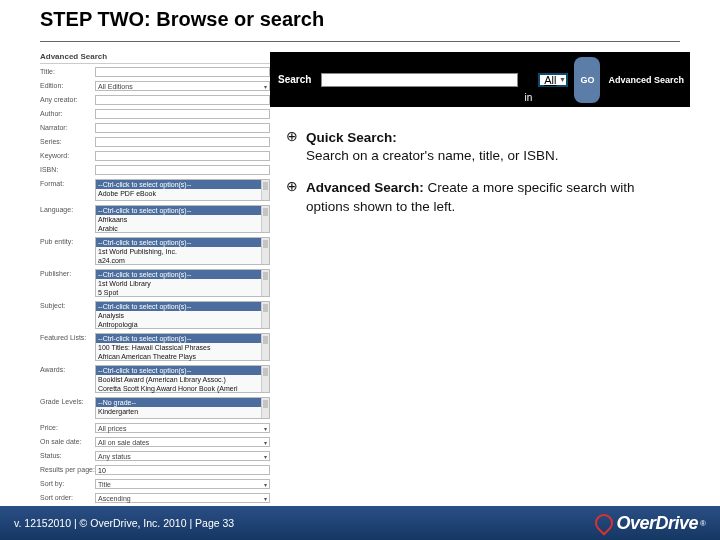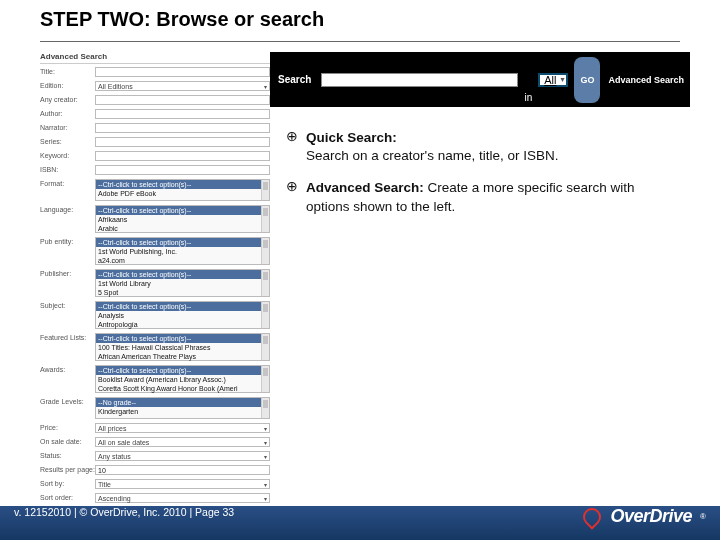--- a/index.html
+++ b/index.html
@@ -39,23 +39,23 @@
   .sb-sel::after { content: "▾"; position: absolute; right: 2px; font-size: 8px; color: #555; }
   .sb-go { background: #5c7da8; color: #fff; font-weight: bold; font-size: 9px; padding: 18px 6px; border-radius: 8px; }
   .sb-adv { color: #fff; font-weight: bold; font-size: 9px; padding: 0 2px; white-space: nowrap; }
 
   .instructions { padding: 22px 10px 0 16px; font-size: 13.5px; color: #111; line-height: 1.35; }
   .locate { margin-bottom: 14px; }
   .bullet-row { display: flex; margin-bottom: 14px; }
   .bicon { width: 20px; flex-shrink: 0; font-size: 14px; color: #111; line-height: 1.1; }
   .btxt b { font-weight: bold; }
 
-  .footer-band { position: absolute; bottom: 0; left: 0; right: 0; height: 34px; background: linear-gradient(#2a4f85, #153763); display: flex; align-items: flex-start; justify-content: space-between; padding: 0 14px; }
+  .footer-band { position: absolute; bottom: 0; left: 0; right: 0; height: 34px; background: linear-gradient(#2a4f85, #153763); display: flex; align-items: center; justify-content: space-between; padding: 0 14px; }
   .fversion { color: #fff; font-size: 10.5px; }
-  .flogo { display: flex; align-items: center; gap: 8px; }
+  .flogo { display: flex; align-items: center; gap: 2px; }
   .flogo .mark { font-size: 18px; color: #fff; font-weight: bold; font-style: italic; letter-spacing: -0.5px; }
   .flogo .sw { display: inline-block; width: 18px; height: 18px; position: relative; margin-right: 2px; }
   .flogo .sw::before { content: ""; position: absolute; inset: 0; border: 2px solid #e03030; border-radius: 50% 50% 0 50%; transform: rotate(45deg); }
   .flogo .reg { color: #fff; font-size: 8px; vertical-align: super; }
 </style>
 </head>
 <body>
 
 <div class="header">
   <div class="title">STEP TWO:  Browse or search</div>

